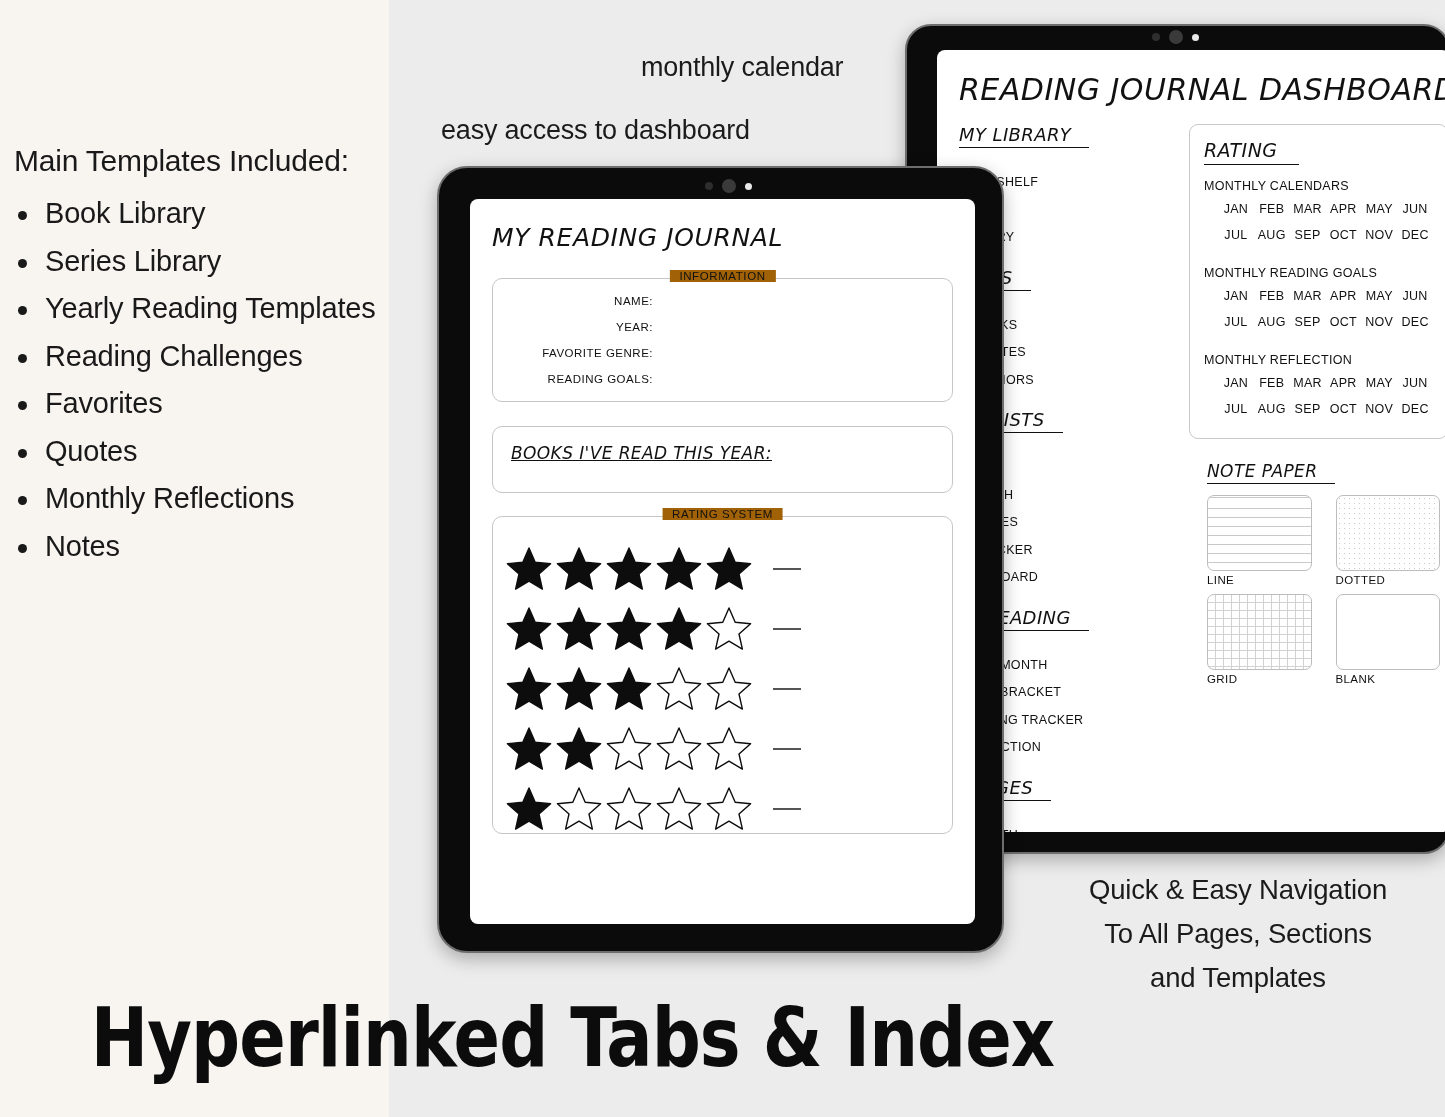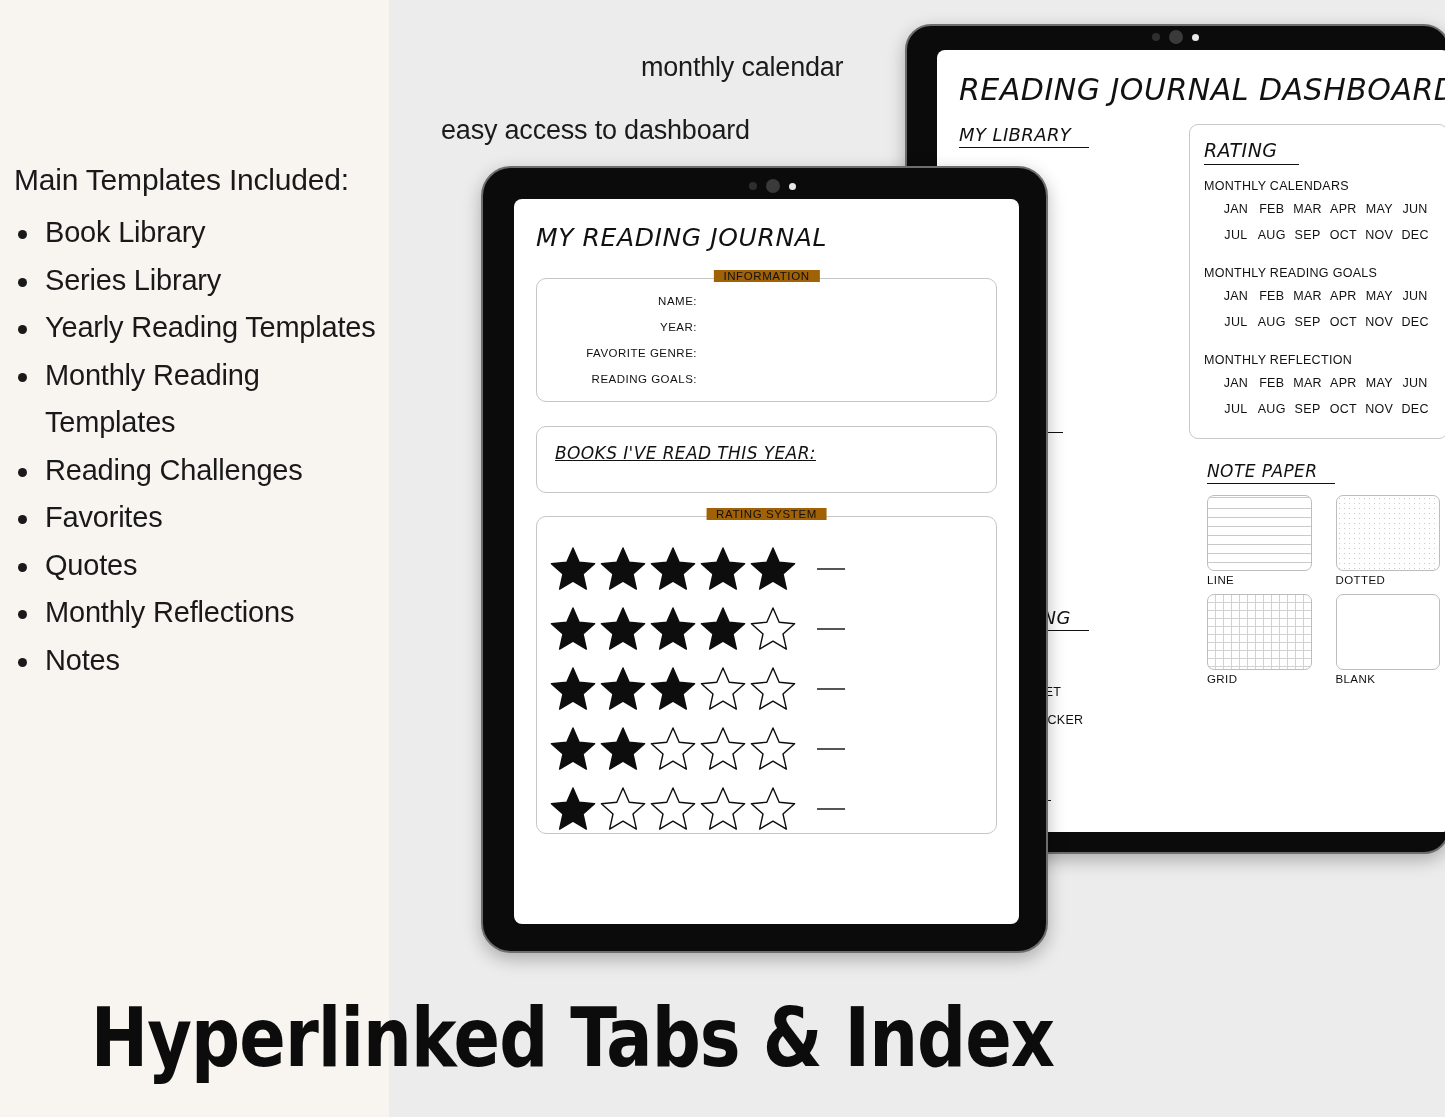--- a/index.html
+++ b/index.html
@@ -20,21 +20,21 @@
     background: #f8f5f1;
   }
   .bg-right {
     position: absolute; left: 389px; top: 0;
     width: 1056px; height: 1117px;
     background: #ececed;
   }
 
   
   .features {
-    position: absolute; left: 0; top: 162px;
+    position: absolute; left: 0; top: 143px;
     width: 389px;
     color: #191919;
   }
   .features-title {
     font-size: 30px;
     letter-spacing: -0.2px;
     padding-left: 14px;
     margin-bottom: 11px;
     line-height: 1.2;
     white-space: nowrap;
@@ -129,21 +129,20 @@
     width: 513px; height: 782px;
     border-radius: 8px;
   }
   #tablet-back .bezel-dots { left: 245px; top: 4px; }
 
   
   #tablet-front {
     left: 437px; top: 166px;
     width: 567px; height: 787px;
     border-radius: 30px;
-    margin-left: 44px;
   }
   #tablet-front .screen {
     left: 31px; top: 31px;
     width: 505px; height: 725px;
     border-radius: 8px;
   }
   #tablet-front .bezel-dots { left: 266px; top: 11px; }
 
   
   .dash {
@@ -344,31 +343,35 @@
 
   <div class="bg-left"></div>
   <div class="bg-right"></div>
 
   <div class="features">
     <div class="features-title">Main Templates Included:</div>
     <ul id="feature-items">
         <li>Book Library</li>
         <li>Series Library</li>
         <li>Yearly Reading Templates</li>
-        <li>Monthly Reading Templates</li>
         <li>Reading Challenges</li>
         <li>Favorites</li>
         <li>Quotes</li>
         <li>Monthly Reflections</li>
         <li>Notes</li>
       </ul>
   </div>
 
   <div class="anno anno-monthly">monthly calendar</div>
   <div class="anno anno-dashboard">easy access to dashboard</div>
+  <div class="nav-caption" id="nav-caption">
+      <div>Quick &amp; Easy Navigation</div>
+      <div>To All Pages, Sections</div>
+      <div>and Templates</div>
+    </div>
 
   <div class="headline">Hyperlinked Tabs &amp; Index</div>
 
   <div class="tablet" id="tablet-back">
     <div class="bezel-dots">
       <span class="dot-small"></span>
       <span class="dot-big"></span>
       <span class="dot-led"></span>
     </div>
     <div class="screen">

